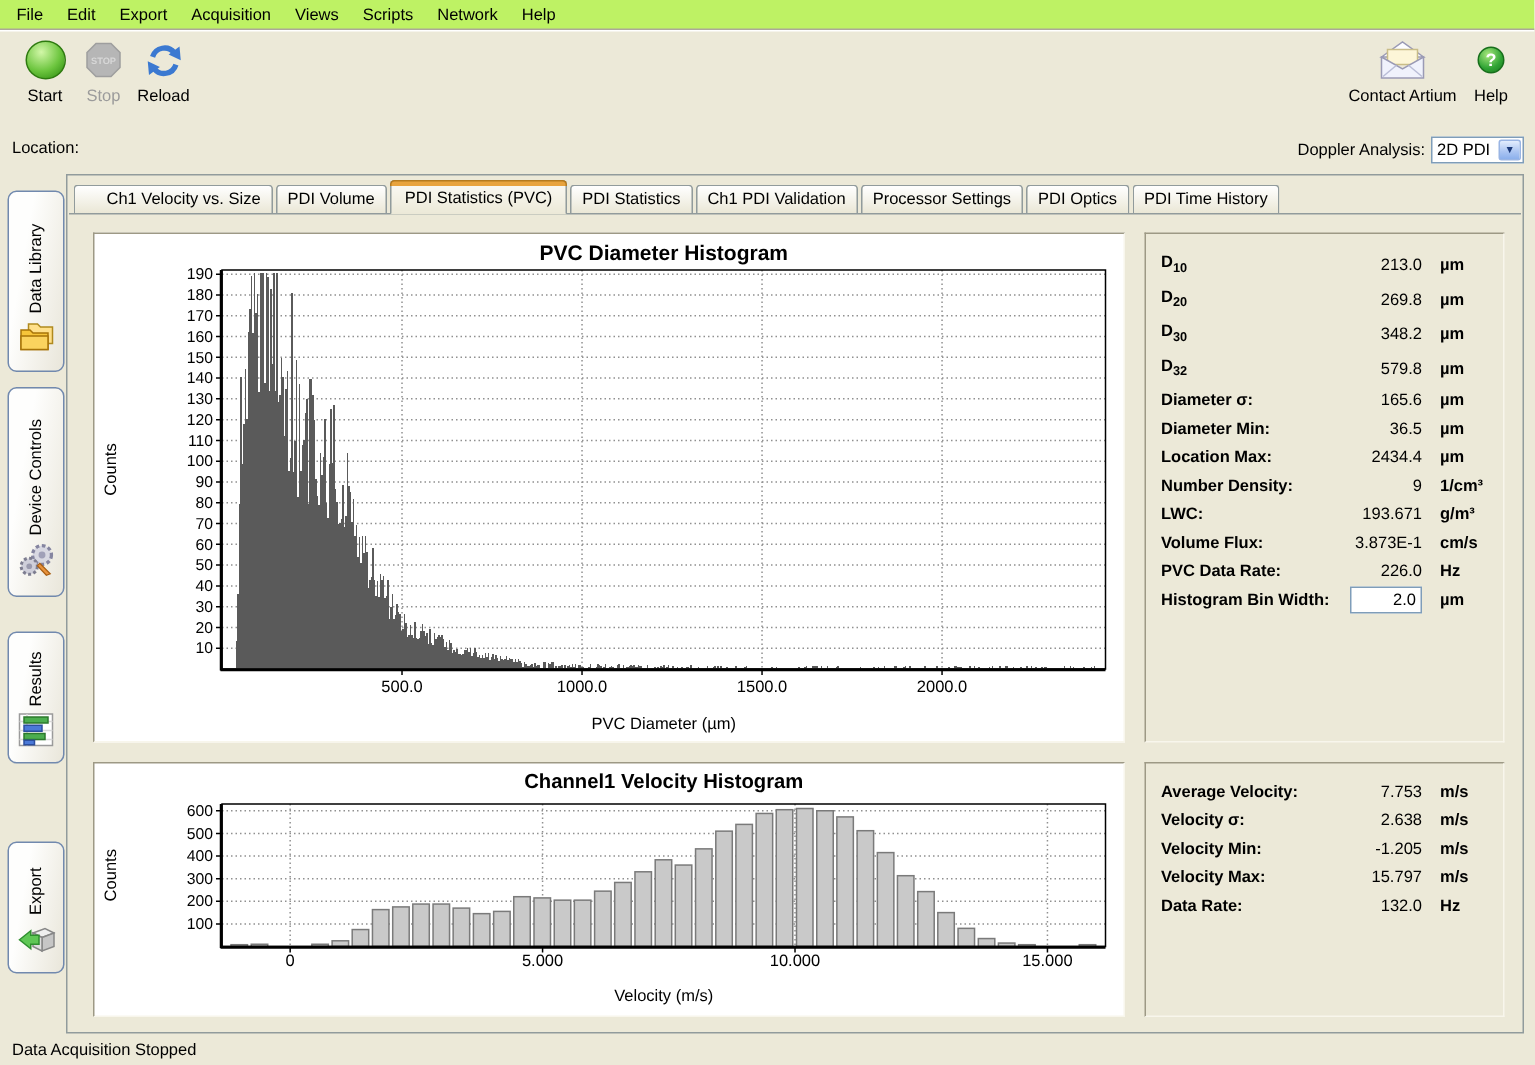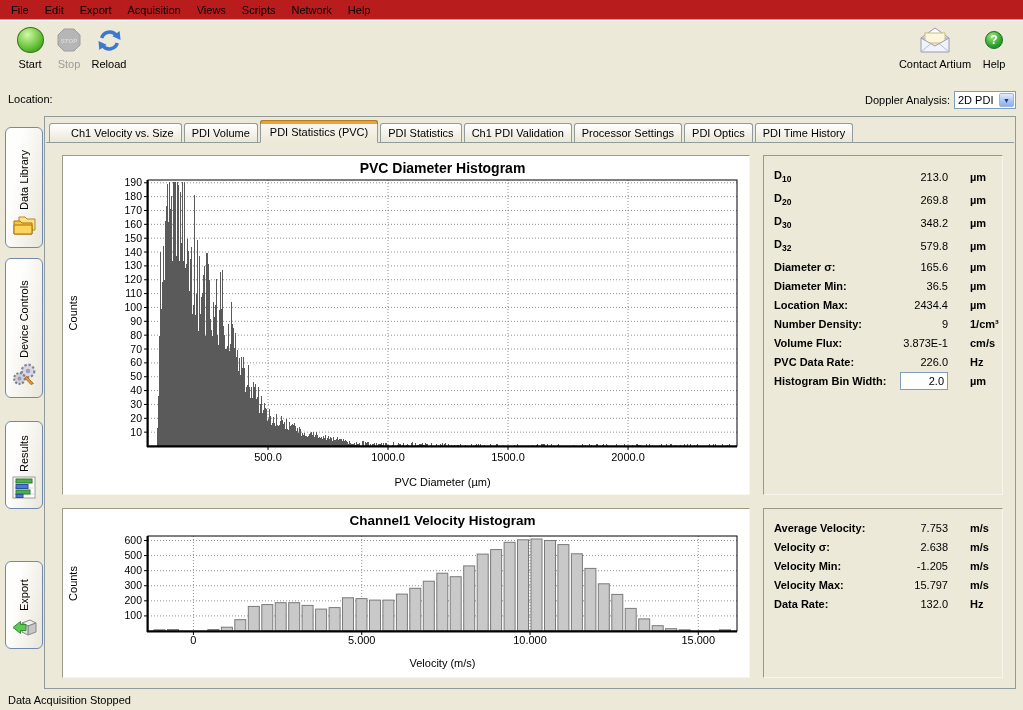--- a/index.html
+++ b/index.html
@@ -5,21 +5,21 @@
   * { box-sizing: border-box; margin: 0; padding: 0; }
   html,body { width:1023px; height:710px; }
   body {
     position:relative; overflow:hidden;
     background:#ece9d8; color:#000;
     font-family:"Liberation Sans", sans-serif; font-size:11px;
   }
   
   .menubar { position:absolute; left:0; top:0; width:1023px; height:20px;
     display:flex; align-items:center; padding-left:3px;
-    border-bottom:1px solid #aca899; box-shadow:0 1px 0 #ffffff; background:#b91c1c; }
+    border-bottom:1px solid #aca899; box-shadow:0 1px 0 #ffffff; background:#bef264; }
   .menu-item { padding:3px 8px; cursor:default; }
   
   .toolbar { position:absolute; left:0; top:22px; width:1023px; height:62px; }
   .tool { position:absolute; top:4px; text-align:center; }
   .tool-label { margin-top:4px; font-size:11px; }
   .tool-label.disabled { color:#9b9b9b; }
   .icon-box { height:28px; display:flex; align-items:center; justify-content:center; }
   .start-circle { width:27px; height:26px; border-radius:50%;
     background:radial-gradient(circle at 38% 28%, #d2f7a8, #6cc53e 55%, #3d9a1b 85%, #2e7c10);
     border:1px solid #2e7a10; }
@@ -68,21 +68,21 @@
   
   .panel { position:absolute; border:1px solid; border-color:#9d9985 #f8f6ec #f8f6ec #9d9985; }
   .chartpanel { background:#fff; }
   .statspanel { background:#ece9d8; padding:9px 10px 0 10px; }
   .stat-row { display:flex; align-items:center; height:19px; }
   .stat-row.dsub { height:23px; }
   .stat-label { font-weight:bold; white-space:nowrap;text-align:right; }
   .stat-label sub { font-size:8.5px; font-weight:bold; }
   .stat-spacer { flex:1; }
   .stat-val { width:72px; text-align:right; }
-  .stat-unit { width:44px; padding-left:22px; font-weight:bold; }
+  .stat-unit { width:44px; padding-left:12px; font-weight:bold; }
   .bin-input { width:48px; height:18px; border:1px solid #7f9db9; background:#fff;
     text-align:right; font:11px "Liberation Sans",sans-serif; padding:0 3px 0 0; }
   
   .statusbar { position:absolute; left:0; top:690px; width:1023px; height:20px;
     padding:4px 0 0 8px; background:#ece9d8; }
   svg text { font-family:"Liberation Sans", sans-serif; }
 </style>
 </head>
 <body>
 
@@ -343,20 +343,26 @@
           <span class="stat-val">2434.4</span>
           <span class="stat-unit">µm</span>
         </div>
         <div class="stat-row">
           <span class="stat-label"><span>Number Density:</span></span>
           <span class="stat-spacer"></span>
           <span class="stat-val">9</span>
           <span class="stat-unit">1/cm³</span>
         </div>
         <div class="stat-row">
+          <span class="stat-label"><span>LWC:</span></span>
+          <span class="stat-spacer"></span>
+          <span class="stat-val">193.671</span>
+          <span class="stat-unit">g/m³</span>
+        </div>
+        <div class="stat-row">
           <span class="stat-label"><span>Volume Flux:</span></span>
           <span class="stat-spacer"></span>
           <span class="stat-val">3.873E-1</span>
           <span class="stat-unit">cm/s</span>
         </div>
         <div class="stat-row">
           <span class="stat-label"><span>PVC Data Rate:</span></span>
           <span class="stat-spacer"></span>
           <span class="stat-val">226.0</span>
           <span class="stat-unit">Hz</span>

